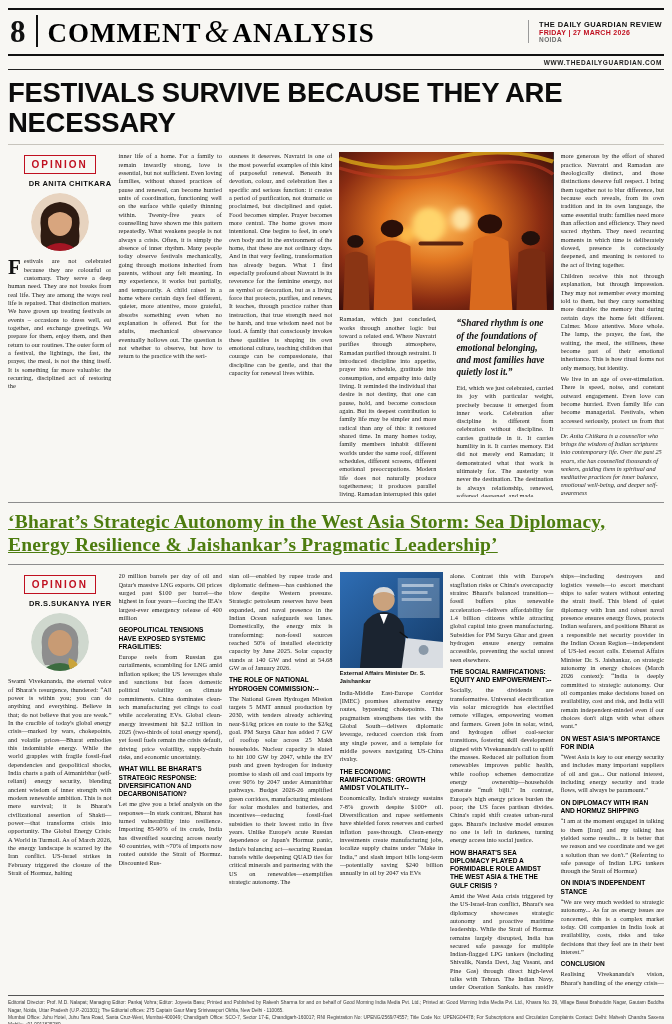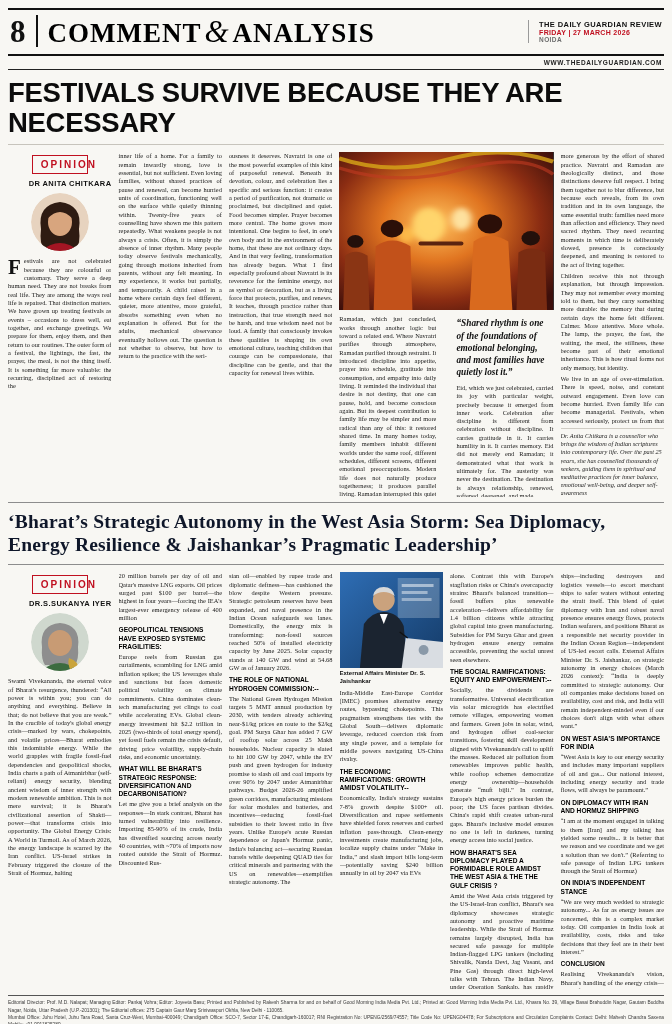--- a/index.html
+++ b/index.html
@@ -39,40 +39,40 @@
   .a1-grid { height:352px; overflow:hidden; }
   .a2-grid { height:424px; overflow:hidden; }
   .col { flex:1 1 0; overflow:hidden; min-width:0; }
   .col-flex { display:flex; flex-direction:column; }
   .col-grow { flex:1 1 auto; overflow:hidden; }
   .col45 { flex:2.07 1 0; display:flex; flex-direction:column; min-width:0; }
   .col45-inner { display:flex; gap:20px; flex:1 1 auto; overflow:hidden; }
   .col45-inner .col { height:100%; }
   
   .opinion-box {
-    width:56px; margin:3px auto 5px; text-align:center;
-    border:1.5px solid #c01020; color:#c01020; padding:3px 8px;
+    width:72px; margin:3px auto 5px; text-align:center;
+    border:1.5px solid #c01020; color:#c01020; padding:3px 0;
     font:800 10px "Liberation Sans", sans-serif; letter-spacing:2px;
   }
   .byline { font:800 7.5px "Liberation Sans", sans-serif; text-align:right; letter-spacing:.4px; margin-bottom:5px; color:#111; }
   .avatar { width:58px; height:58px; border-radius:50%; overflow:hidden; margin:0 auto 6px; display:block; }
   .avatar svg { display:block; width:100%; height:100%; }
   .body { font:400 6.4px/1.3 "Liberation Serif", serif; text-align:justify; color:#191919; margin-bottom:3px; hyphens:auto; }
   .dropcap { float:left; font:700 21px/0.85 "Liberation Serif", serif; padding:2px 3px 0 0; color:#111; }
   .pull-quote { font:700 italic 9.3px/1.3 "Liberation Serif", serif; font-style:italic; color:#101010; margin:2px 0 6px; }
   .subhead { font:800 6.6px/1.25 "Liberation Sans", sans-serif; color:#000; margin:4px 0 2px; text-align:left; }
   .caption { font:700 6px/1.2 "Liberation Sans", sans-serif; color:#111; margin:2px 0 4px; }
   .bio { font:400 italic 6.3px/1.3 "Liberation Serif", serif; font-style:italic; color:#222; margin-top:4px; border-top:1px solid #cfccc4; padding-top:3px; }
   .photo { width:100%; overflow:hidden; background:#333; }
   .photo svg { display:block; width:100%; height:100%; }
   .photo1 { height:198px; margin-bottom:5px; }
   .photo2 { height:96px; margin-bottom:2px; }
   
   .headline2-wrap { border-top:1px solid #8d8d8d; border-bottom:1px solid #8d8d8d; padding:7px 0 8px; margin-top:5px; }
-  .headline2 { font:700 19.5px/1.18 "Liberation Serif", serif; color:#0f172a; letter-spacing:.2px; }
+  .headline2 { font:700 19.5px/1.18 "Liberation Serif", serif; color:#4d7c0f; letter-spacing:.2px;text-decoration:underline; }
   
   .footer { margin-top:6px; border-top:1px solid #555; padding-top:3px;
     font:400 4.8px/1.5 "Liberation Sans", sans-serif; color:#3a3a3a; text-align:justify; }
 </style>
 </head>
 <body>
 
 <div class="page">
 
   <header class="masthead">

